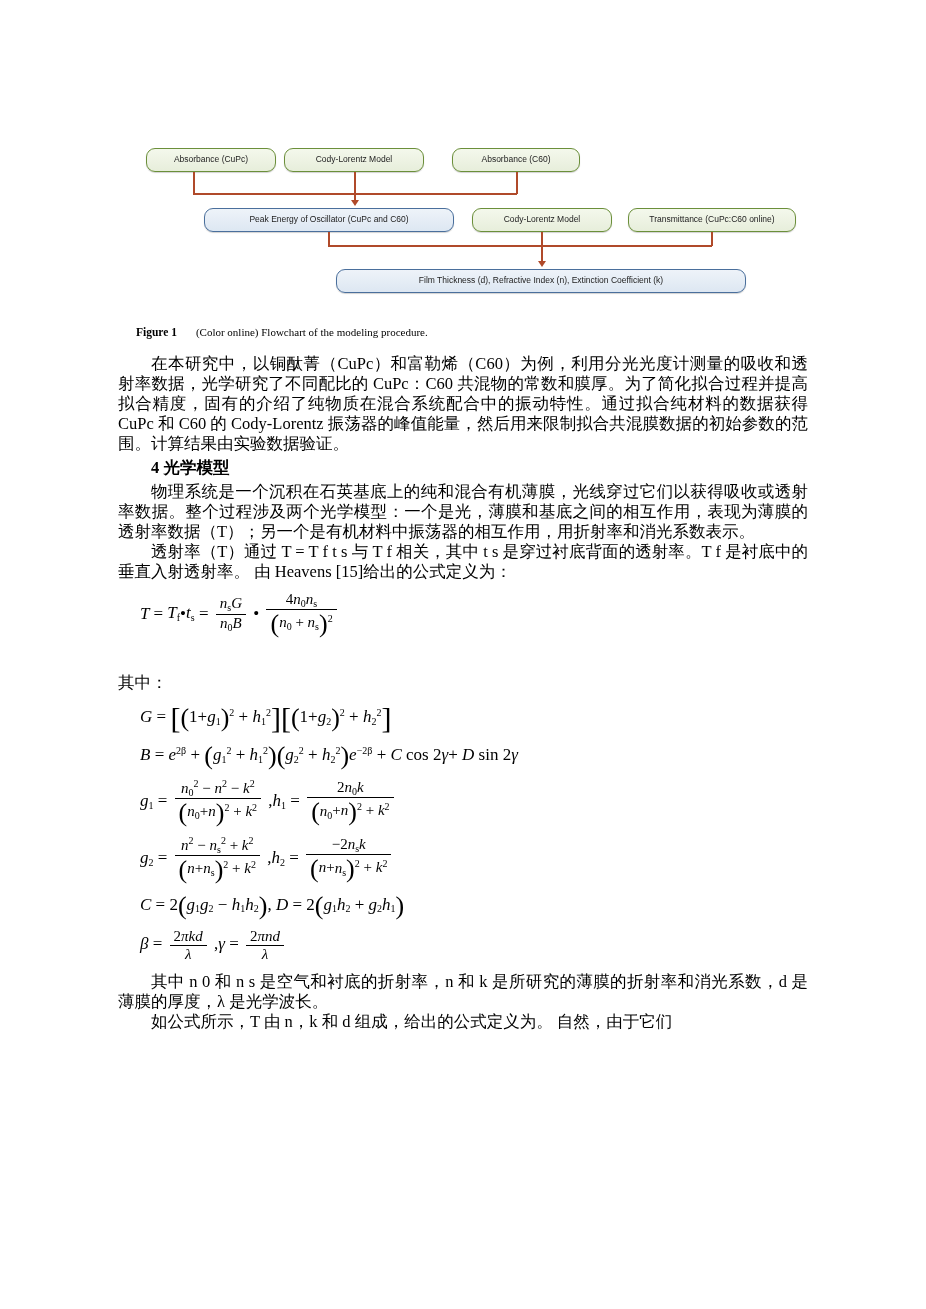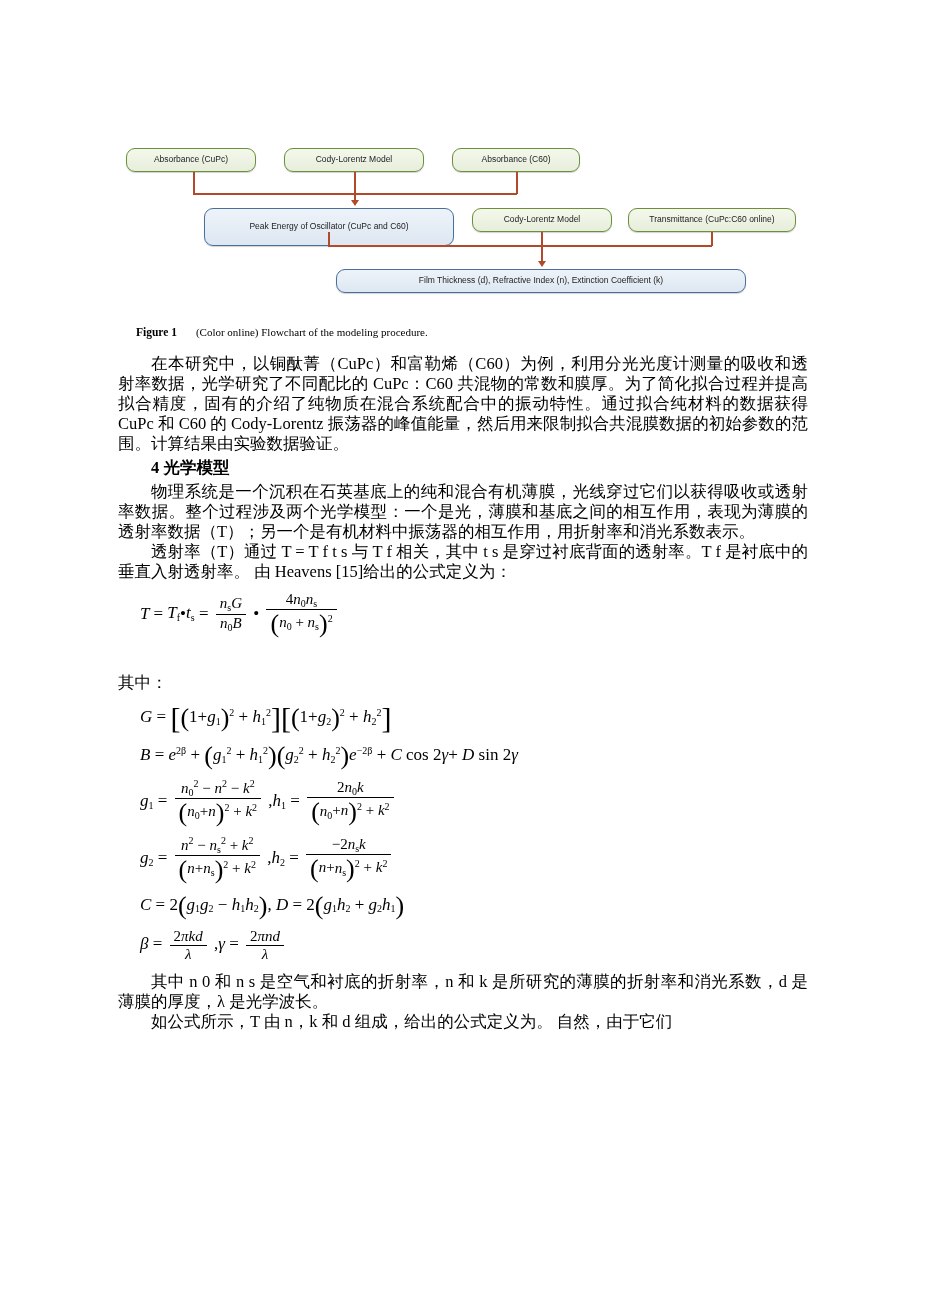--- a/index.html
+++ b/index.html
@@ -137,34 +137,34 @@
   }
 </style>
 </head>
 <body>
 
 <div class="page">
   <div class="content">
 
     <div class="figure-wrap">
 
-      <div class="fc-box" style="left:8px;top:18px;width:130px;height:24px;">Absorbance (CuPc)</div>
+      <div class="fc-box" style="left:28px;top:18px;width:130px;height:24px;">Absorbance (CuPc)</div>
 
       <div class="fc-box" style="left:166px;top:18px;width:140px;height:24px;">Cody-Lorentz Model</div>
 
       <div class="fc-box" style="left:334px;top:18px;width:128px;height:24px;">Absorbance (C60)</div>
 
       <div class="fc-line" style="left:75px;top:42px;width:1.5px;height:22px;"></div>
       <div class="fc-line" style="left:75px;top:63px;width:162px;height:1.5px;"></div>
       <div class="fc-line" style="left:398px;top:42px;width:1.5px;height:22px;"></div>
       <div class="fc-line" style="left:237px;top:63px;width:162px;height:1.5px;"></div>
       <div class="fc-line" style="left:236px;top:42px;width:1.5px;height:30px;"></div>
       <div class="fc-arrow" style="left:233px;top:70px;"></div>
 
-      <div class="fc-box blue" style="left:86px;top:78px;width:250px;height:38px;">Peak Energy of Oscillator (CuPc and C60)</div>
+      <div class="fc-box blue" style="left:86px;top:78px;width:250px;height:24px;">Peak Energy of Oscillator (CuPc and C60)</div>
 
       <div class="fc-box" style="left:354px;top:78px;width:140px;height:24px;">Cody-Lorentz Model</div>
 
       <div class="fc-box" style="left:510px;top:78px;width:168px;height:24px;">Transmittance (CuPc:C60 online)</div>
 
       <div class="fc-line" style="left:210px;top:102px;width:1.5px;height:14px;"></div>
       <div class="fc-line" style="left:210px;top:115px;width:384px;height:1.5px;"></div>
       <div class="fc-line" style="left:593px;top:102px;width:1.5px;height:14px;"></div>
       <div class="fc-line" style="left:423px;top:102px;width:1.5px;height:14px;"></div>
       <div class="fc-line" style="left:423px;top:115px;width:1.5px;height:18px;"></div>

